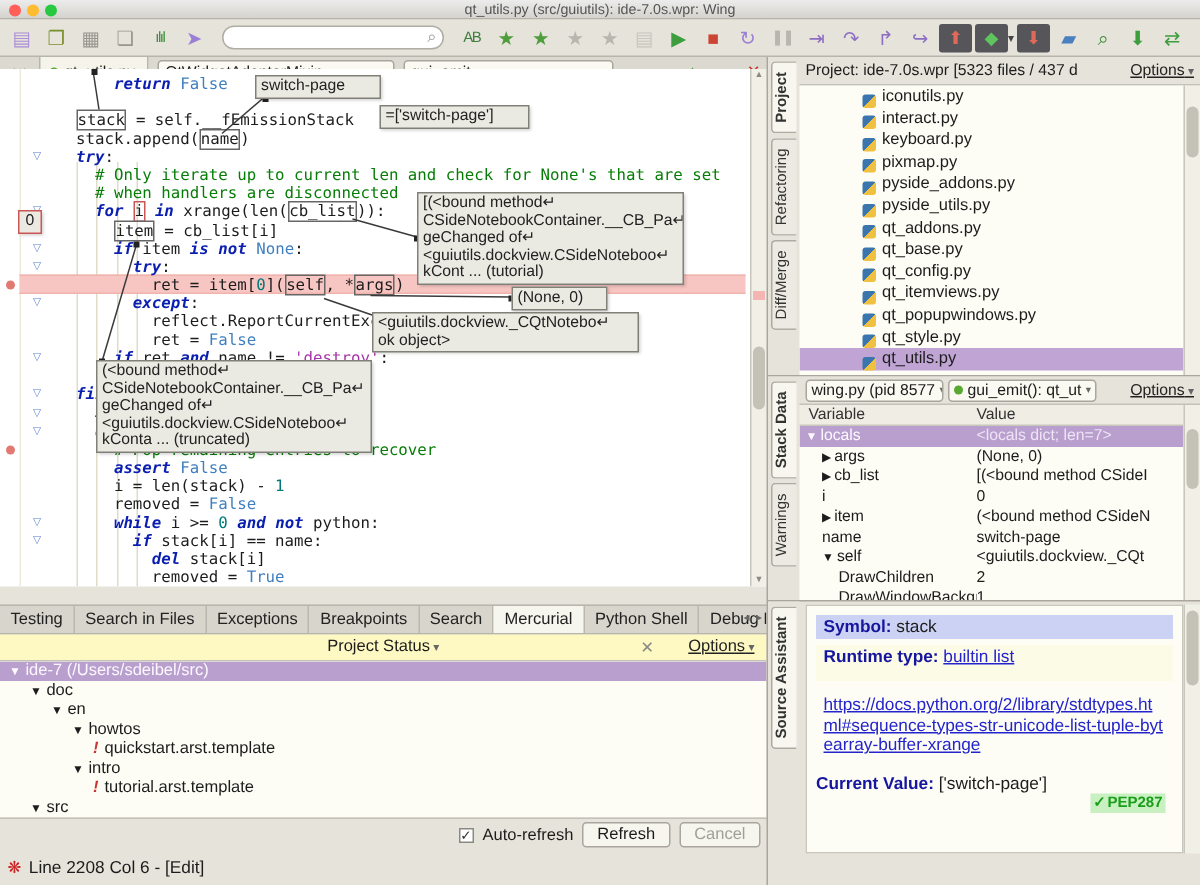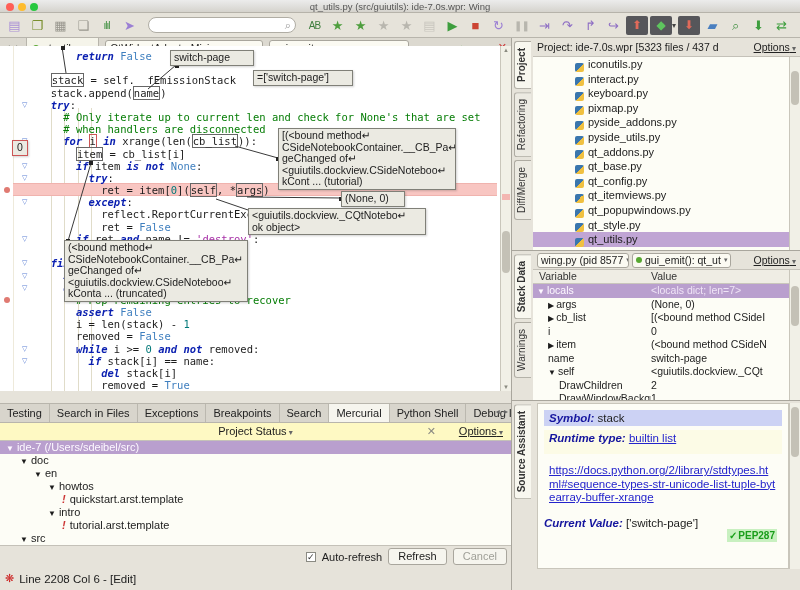--- a/index.html
+++ b/index.html
@@ -150,21 +150,21 @@
   .srow .sname { width:118px; overflow:hidden; flex:0 0 auto; }
   .srow .sval { overflow:hidden; flex:1 1 auto; }
   .srow.sel { background:#b99fce; color:#fdf8ff; }
   .srow.sel .sval { color:#efe4f6; }
   .sexp { font-size:8px; margin-right:2px; }
 
   .sa-box { position:absolute; left:4px; top:2px; right:11px; bottom:4px; background:#fdfdf6;
     border:1px solid #c9c6bb; font-size:11.5px; overflow:hidden; padding:6px 6px 4px 6px; }
   .sa-sym { background:#ccd2f4; padding:2px 5px; }
   .sa-run { background:#fcfbe6; padding:2px 5px 10px 5px; margin-top:4px; }
-  .sa-lbl { font-weight:bold; color:#15159e;font-style:italic; }
+  .sa-lbl { font-weight:bold; color:#15159e; }
   .sa-link { color:#2424cc; text-decoration:underline; word-break:break-all; }
   .sa-url { margin:10px 5px 0 5px; line-height:13.5px; }
   .sa-desc { margin:10px 5px 0 5px; line-height:13.5px; position:relative; padding-right:58px;}
   .pep { position:absolute; right:0; top:14px; background:#c8f0c0; color:#1a9e1a; font-size:10px;
     font-weight:bold; padding:0 2px; }
   .pep::before { content:"✓"; color:#18a018; margin-right:1px; }
   .sa-cur { margin:12px 0 0 0; }
 
   .sep-h { position:absolute; left:0; width:288px; height:1px; background:#a9a69d; }
 </style>
@@ -239,21 +239,21 @@
           <div class="cl"><span class="t">          ret = </span><span class="b">False</span></div>
           <div class="cl"><span class="t">      </span><span class="k">if</span><span class="t"> ret </span><span class="k">and</span><span class="t"> name != </span><span class="s">'destroy'</span><span class="t">:</span></div>
           <div class="cl"><span class="t">        </span><span class="k">return</span><span class="t"> </span><span class="b">True</span></div>
           <div class="cl"><span class="t">  </span><span class="k">finally</span><span class="t">:</span></div>
           <div class="cl"><span class="t">    </span><span class="k">if</span><span class="t"> name </span><span class="k">in</span><span class="t"> stack:</span></div>
           <div class="cl"><span class="t">    </span><span class="k">else</span><span class="t">:</span></div>
           <div class="cl"><span class="c">      # Pop remaining entries to recover</span></div>
           <div class="cl"><span class="t">      </span><span class="k">assert</span><span class="t"> </span><span class="b">False</span></div>
           <div class="cl"><span class="t">      i = len(stack) - </span><span class="n">1</span></div>
           <div class="cl"><span class="t">      removed = </span><span class="b">False</span></div>
-          <div class="cl"><span class="t">      </span><span class="k">while</span><span class="t"> i &gt;= </span><span class="n">0</span><span class="t"> </span><span class="k">and</span><span class="t"> </span><span class="k">not</span><span class="t"> removed:</span></div>
+          <div class="cl"><span class="t">      </span><span class="k">while</span><span class="t"> i &gt;= </span><span class="n">0</span><span class="t"> </span><span class="k">and</span><span class="t"> </span><span class="k">not</span><span class="t"> python:</span></div>
           <div class="cl"><span class="t">        </span><span class="k">if</span><span class="t"> stack[i] == name:</span></div>
           <div class="cl"><span class="t">          </span><span class="k">del</span><span class="t"> stack[i]</span></div>
           <div class="cl"><span class="t">          removed = </span><span class="b">True</span></div>
         </div>
       <div id="gutter-marks">
           <span class="fold" style="top: 54.8px;">▽</span>
           <span class="fold" style="top: 91.4px;">▽</span>
           <span class="fold" style="top: 115.8px;">▽</span>
           <span class="fold" style="top: 128px;">▽</span>
           <span class="fold" style="top: 152.4px;">▽</span>

